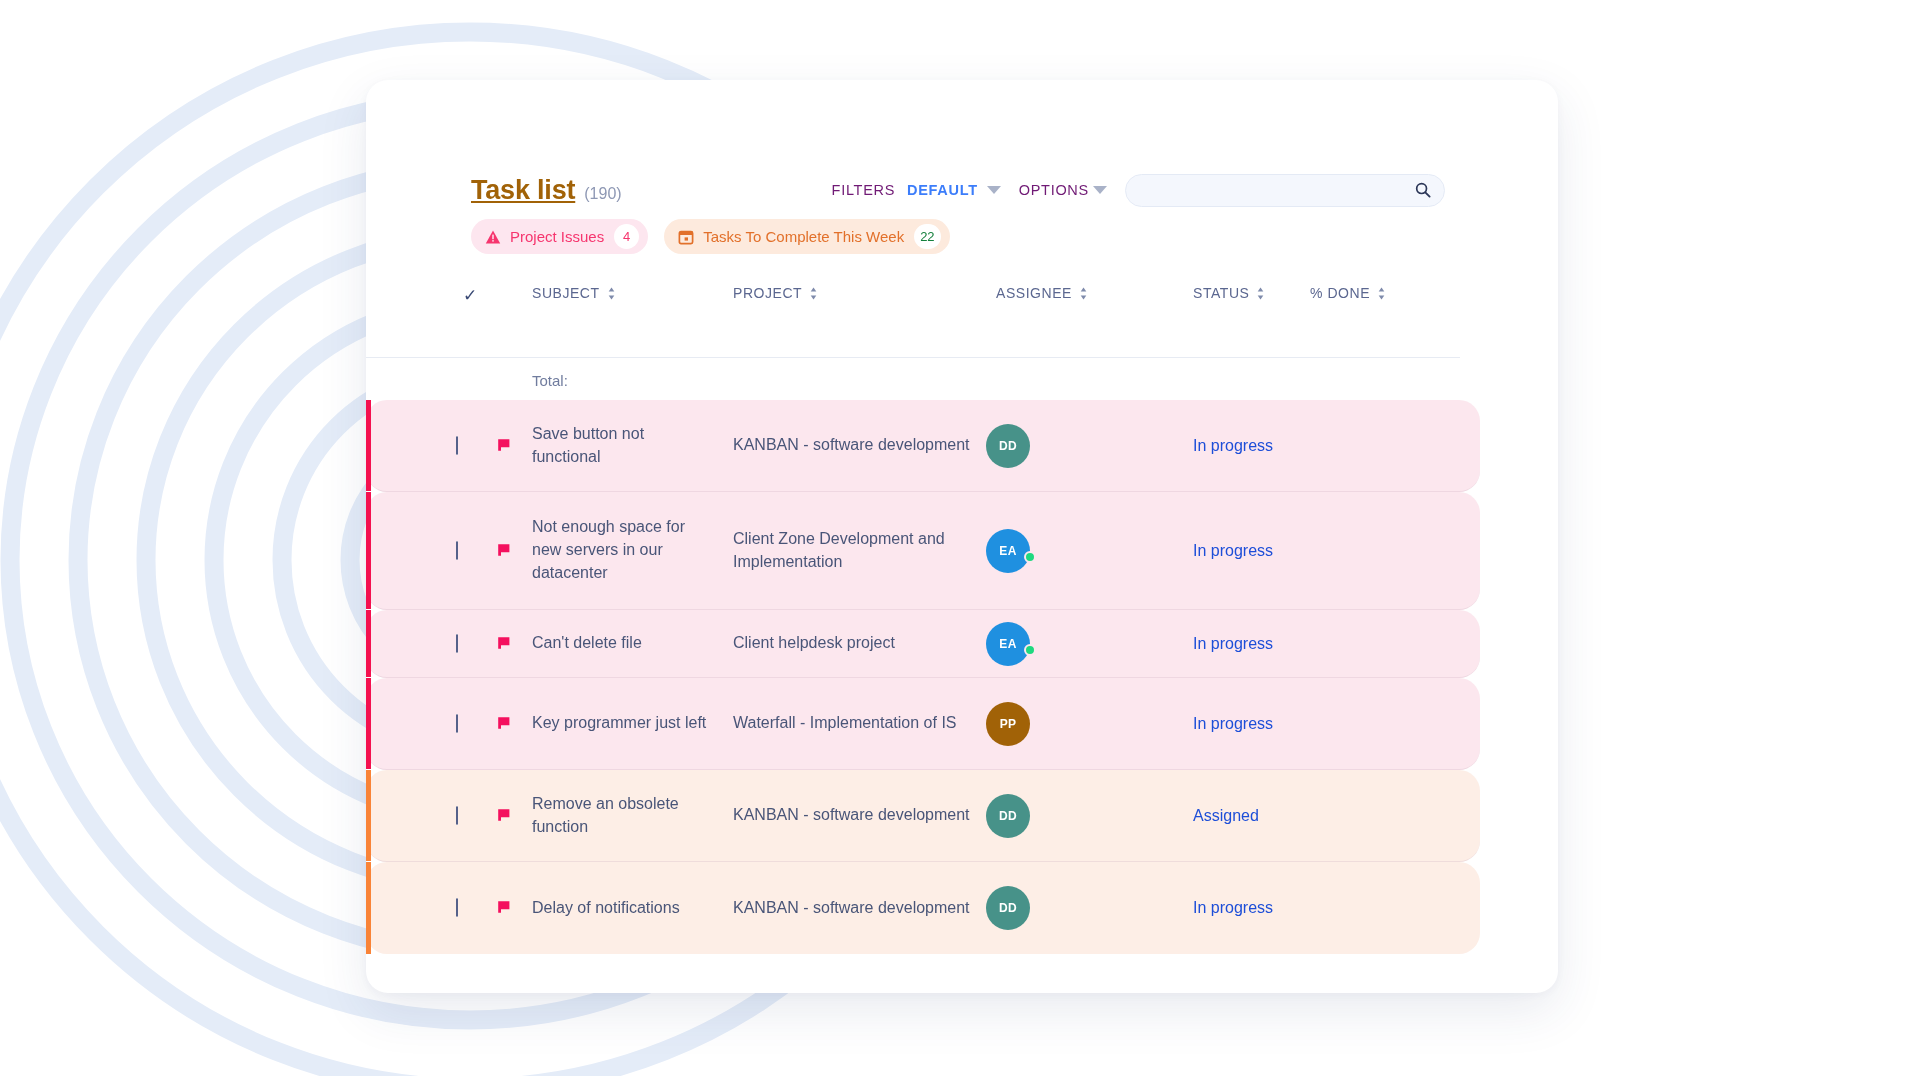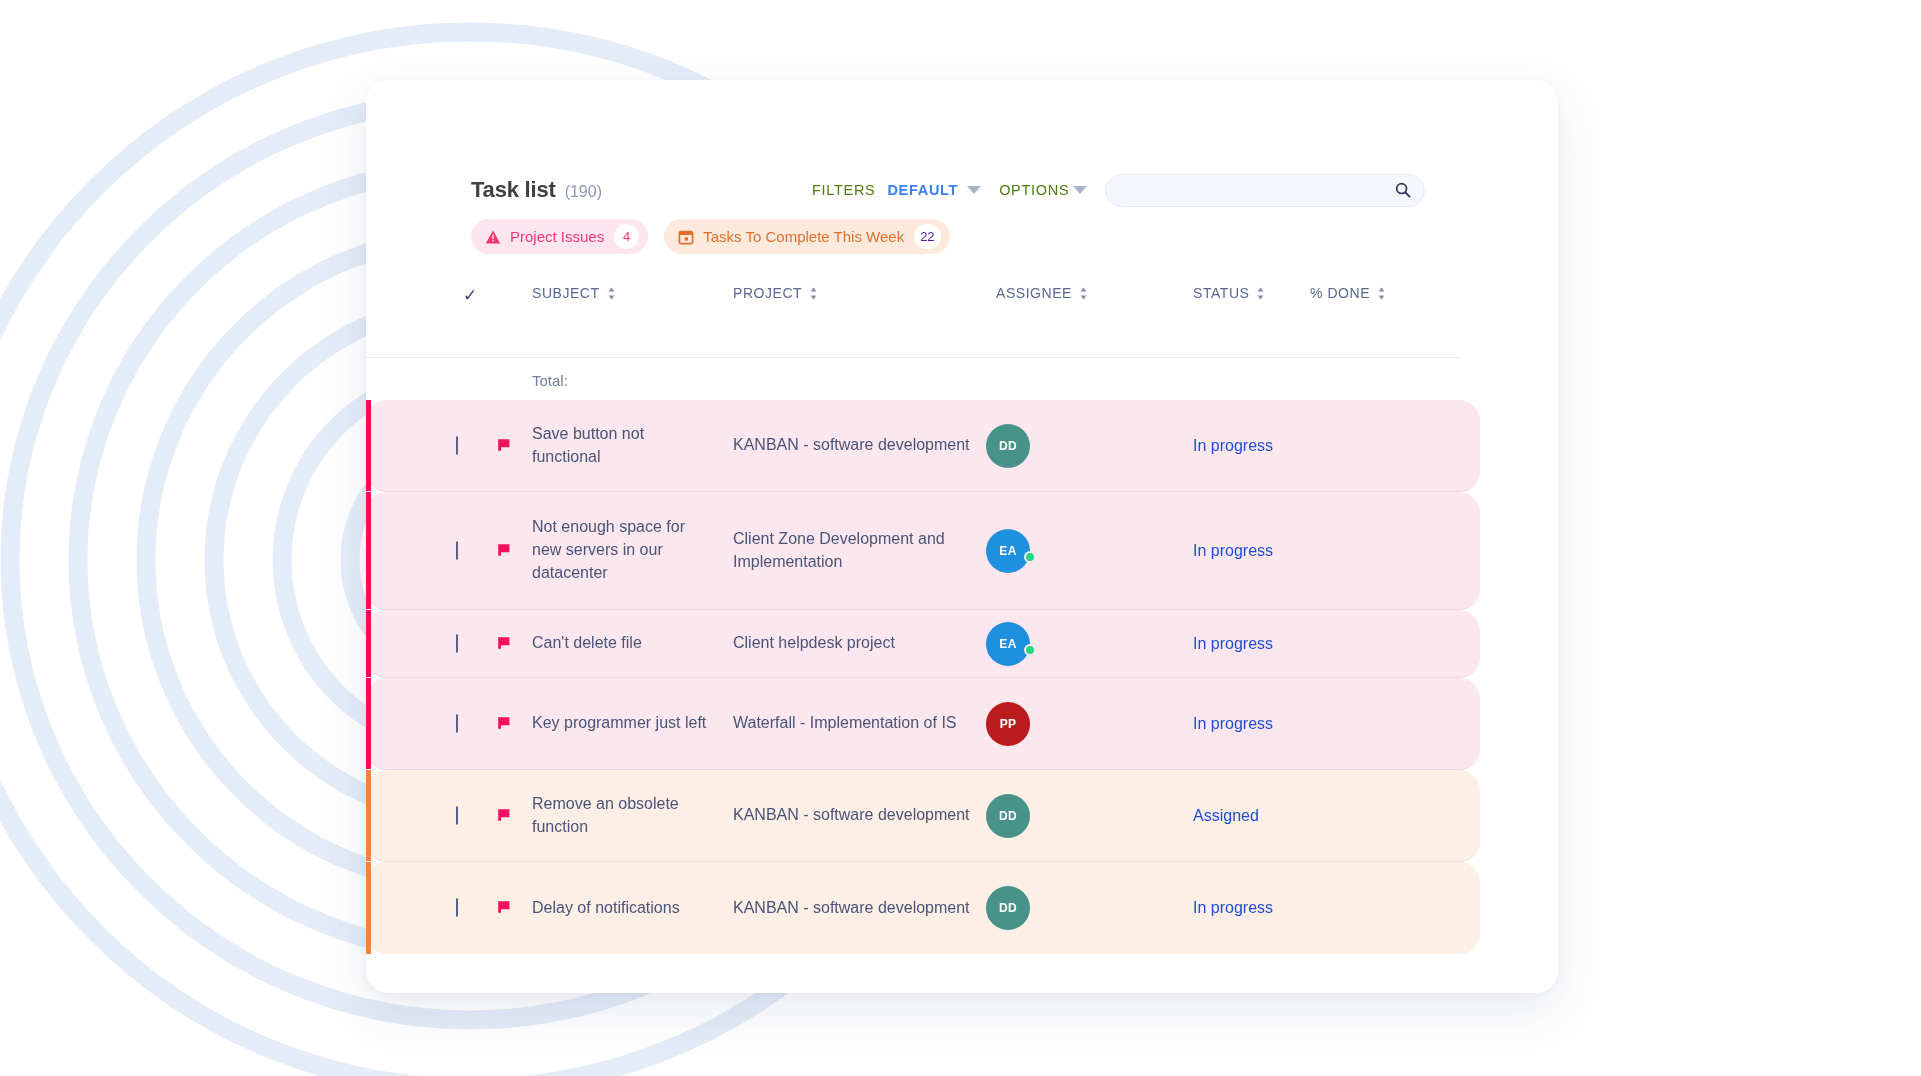--- a/index.html
+++ b/index.html
@@ -34,30 +34,30 @@
   #card-inner { position: absolute; left: 0; top: 0; width: 100%; height: 100%; }
 
   #header-row {
     position: absolute;
     left: 105px; top: 90px;
     width: 1035px; height: 40px;
     display: flex; align-items: center;
   }
   #title-block { display: flex; align-items: baseline; gap: 9px; white-space: nowrap; }
   #page-title {
-    font-size: 22px; font-weight: bold; color: #404040; letter-spacing: -0.2px;
+    font-size: 27px; font-weight: bold; color: #a16207; letter-spacing: -0.2px; text-decoration: underline;
   }
   #title-count { font-size: 16px; color: #8e98b4; font-weight: normal; }
 
   #toolbar {
     display: flex; align-items: center; gap: 0;
     margin-left: 210px;
   }
   .toolbar-label {
-    font-size: 14.5px; letter-spacing: .7px; color: #4d7c0f;
+    font-size: 14.5px; letter-spacing: .7px; color: #701a75;
   }
   #filters-label { margin-right: 12px; }
   #filters-value {
     font-size: 14.5px; letter-spacing: .7px; color: #3c7dfa; font-weight: bold;
   }
   .caret {
     width: 0; height: 0;
     border-left: 7px solid transparent;
     border-right: 7px solid transparent;
     border-top: 8px solid #a9b2c8;
@@ -106,21 +106,21 @@
     display: flex; align-items: center; justify-content: center;
     min-width: 25px; height: 25px;
     border-radius: 13px;
     background: #ffffff;
     font-size: 13px;
     padding: 0 6px;
   }
   #chip-issues { background: #fde6ef; color: #f6356e; }
   #chip-issues .chip-count { color: #f6356e; }
   #chip-week { background: #fdeadd; color: #e2702a; }
-  #chip-week .chip-count { color: #4c1d95; }
+  #chip-week .chip-count { color: #15803d; }
 
   #thead {
     position: absolute; left: 0; top: 205px;
     width: 100%; height: 50px;
   }
   .col-check  { position: absolute; left: 97px;  width: 40px;  text-align: left; }
   .col-subj   { position: absolute; left: 166px; }
   .col-proj   { position: absolute; left: 367px; }
   .col-assign { position: absolute; left: 630px; }
   .col-status { position: absolute; left: 827px; }
@@ -367,21 +367,21 @@
         <div class="row tone-pink" style="height: 92px;">
           <span class="accent crimson"></span>
           <span class="cell cell-check"><span class="checkbox"></span></span>
           <span class="cell cell-flag">
             <svg class="flag-ico" viewBox="0 0 18 18" xmlns="http://www.w3.org/2000/svg">
               <path d="M3.2 2.2 H14.4 V10.2 H6.0 V13.8 L3.2 13.8 Z" fill="#f4105e"></path>
             </svg>
           </span>
           <span class="cell cell-subj subj-text">Key programmer just left</span>
           <span class="cell cell-proj proj-text">Waterfall - Implementation of IS</span>
-          <span class="cell cell-assign"><span class="avatar-wrap"><span class="avatar" style="background:#b91c1c">PP</span></span></span>
+          <span class="cell cell-assign"><span class="avatar-wrap"><span class="avatar" style="background:#a16207">PP</span></span></span>
           <span class="cell cell-status status-text">In progress</span>
           <span class="cell cell-done"><span class="progress-track"><span class="progress-fill" style="width:0%"></span></span></span>
         </div>
         <div class="row tone-peach" style="height: 92px;">
           <span class="accent orange"></span>
           <span class="cell cell-check"><span class="checkbox"></span></span>
           <span class="cell cell-flag">
             <svg class="flag-ico" viewBox="0 0 18 18" xmlns="http://www.w3.org/2000/svg">
               <path d="M3.2 2.2 H14.4 V10.2 H6.0 V13.8 L3.2 13.8 Z" fill="#f4105e"></path>
             </svg>

